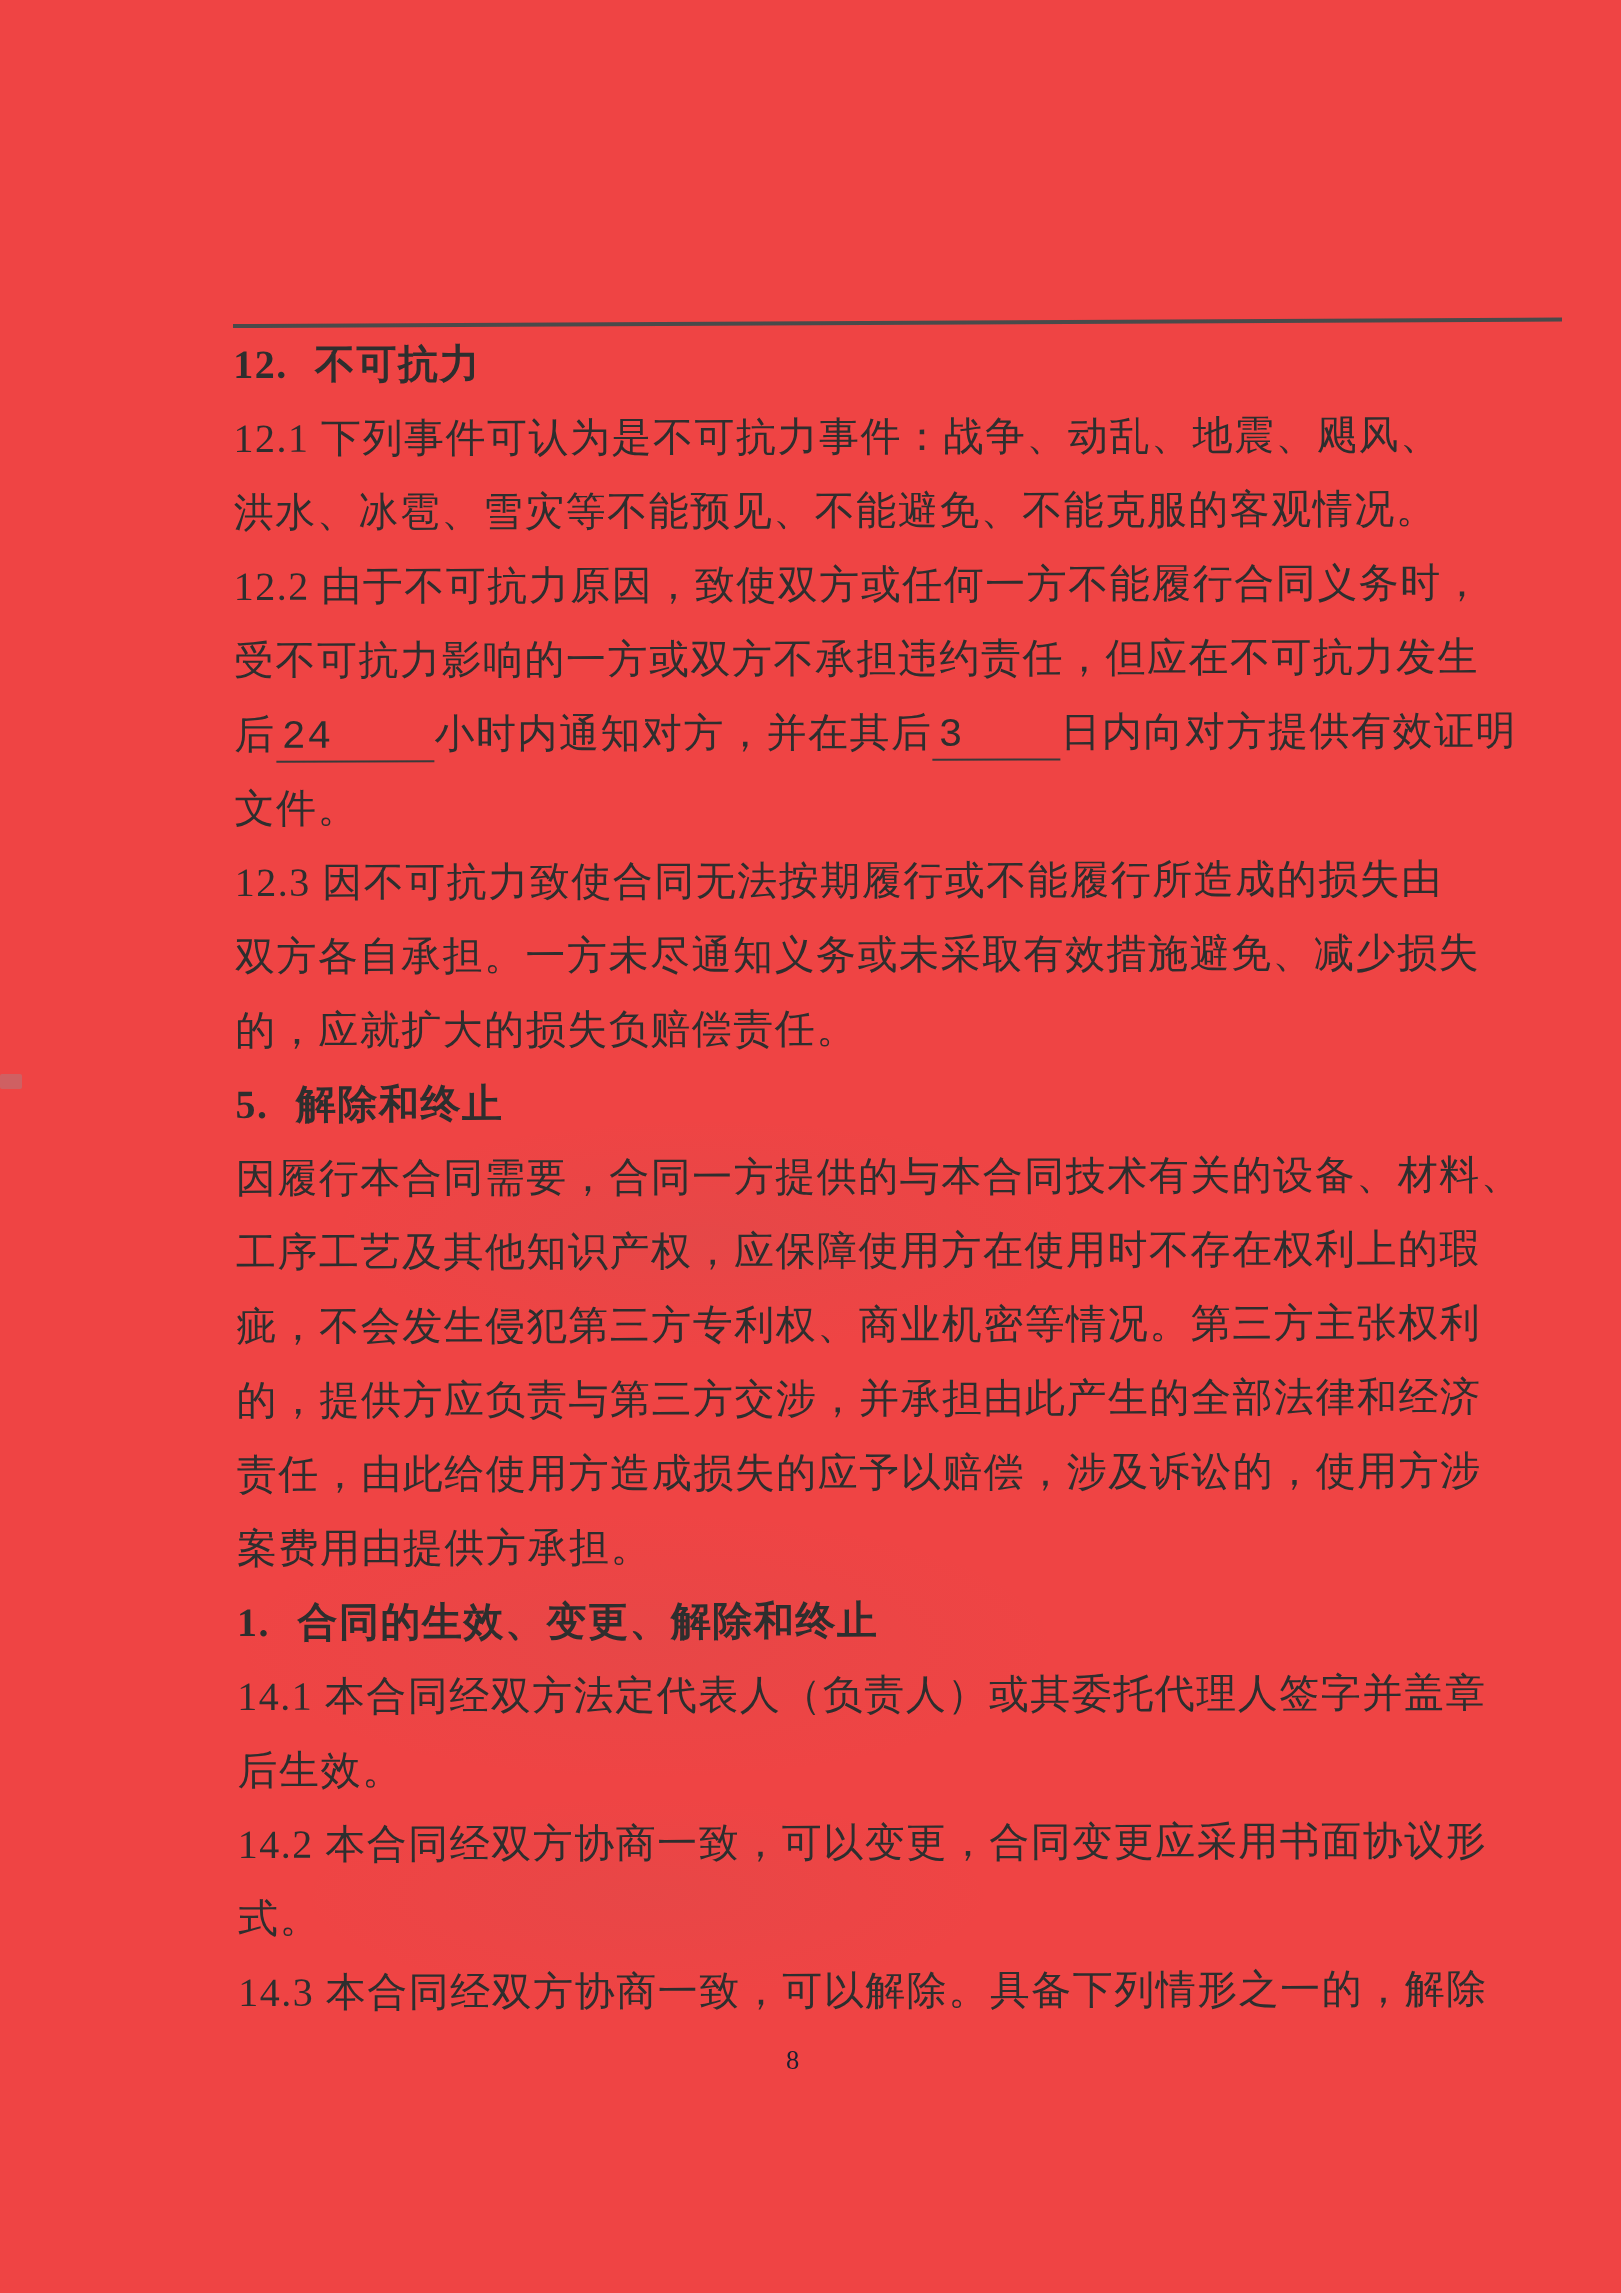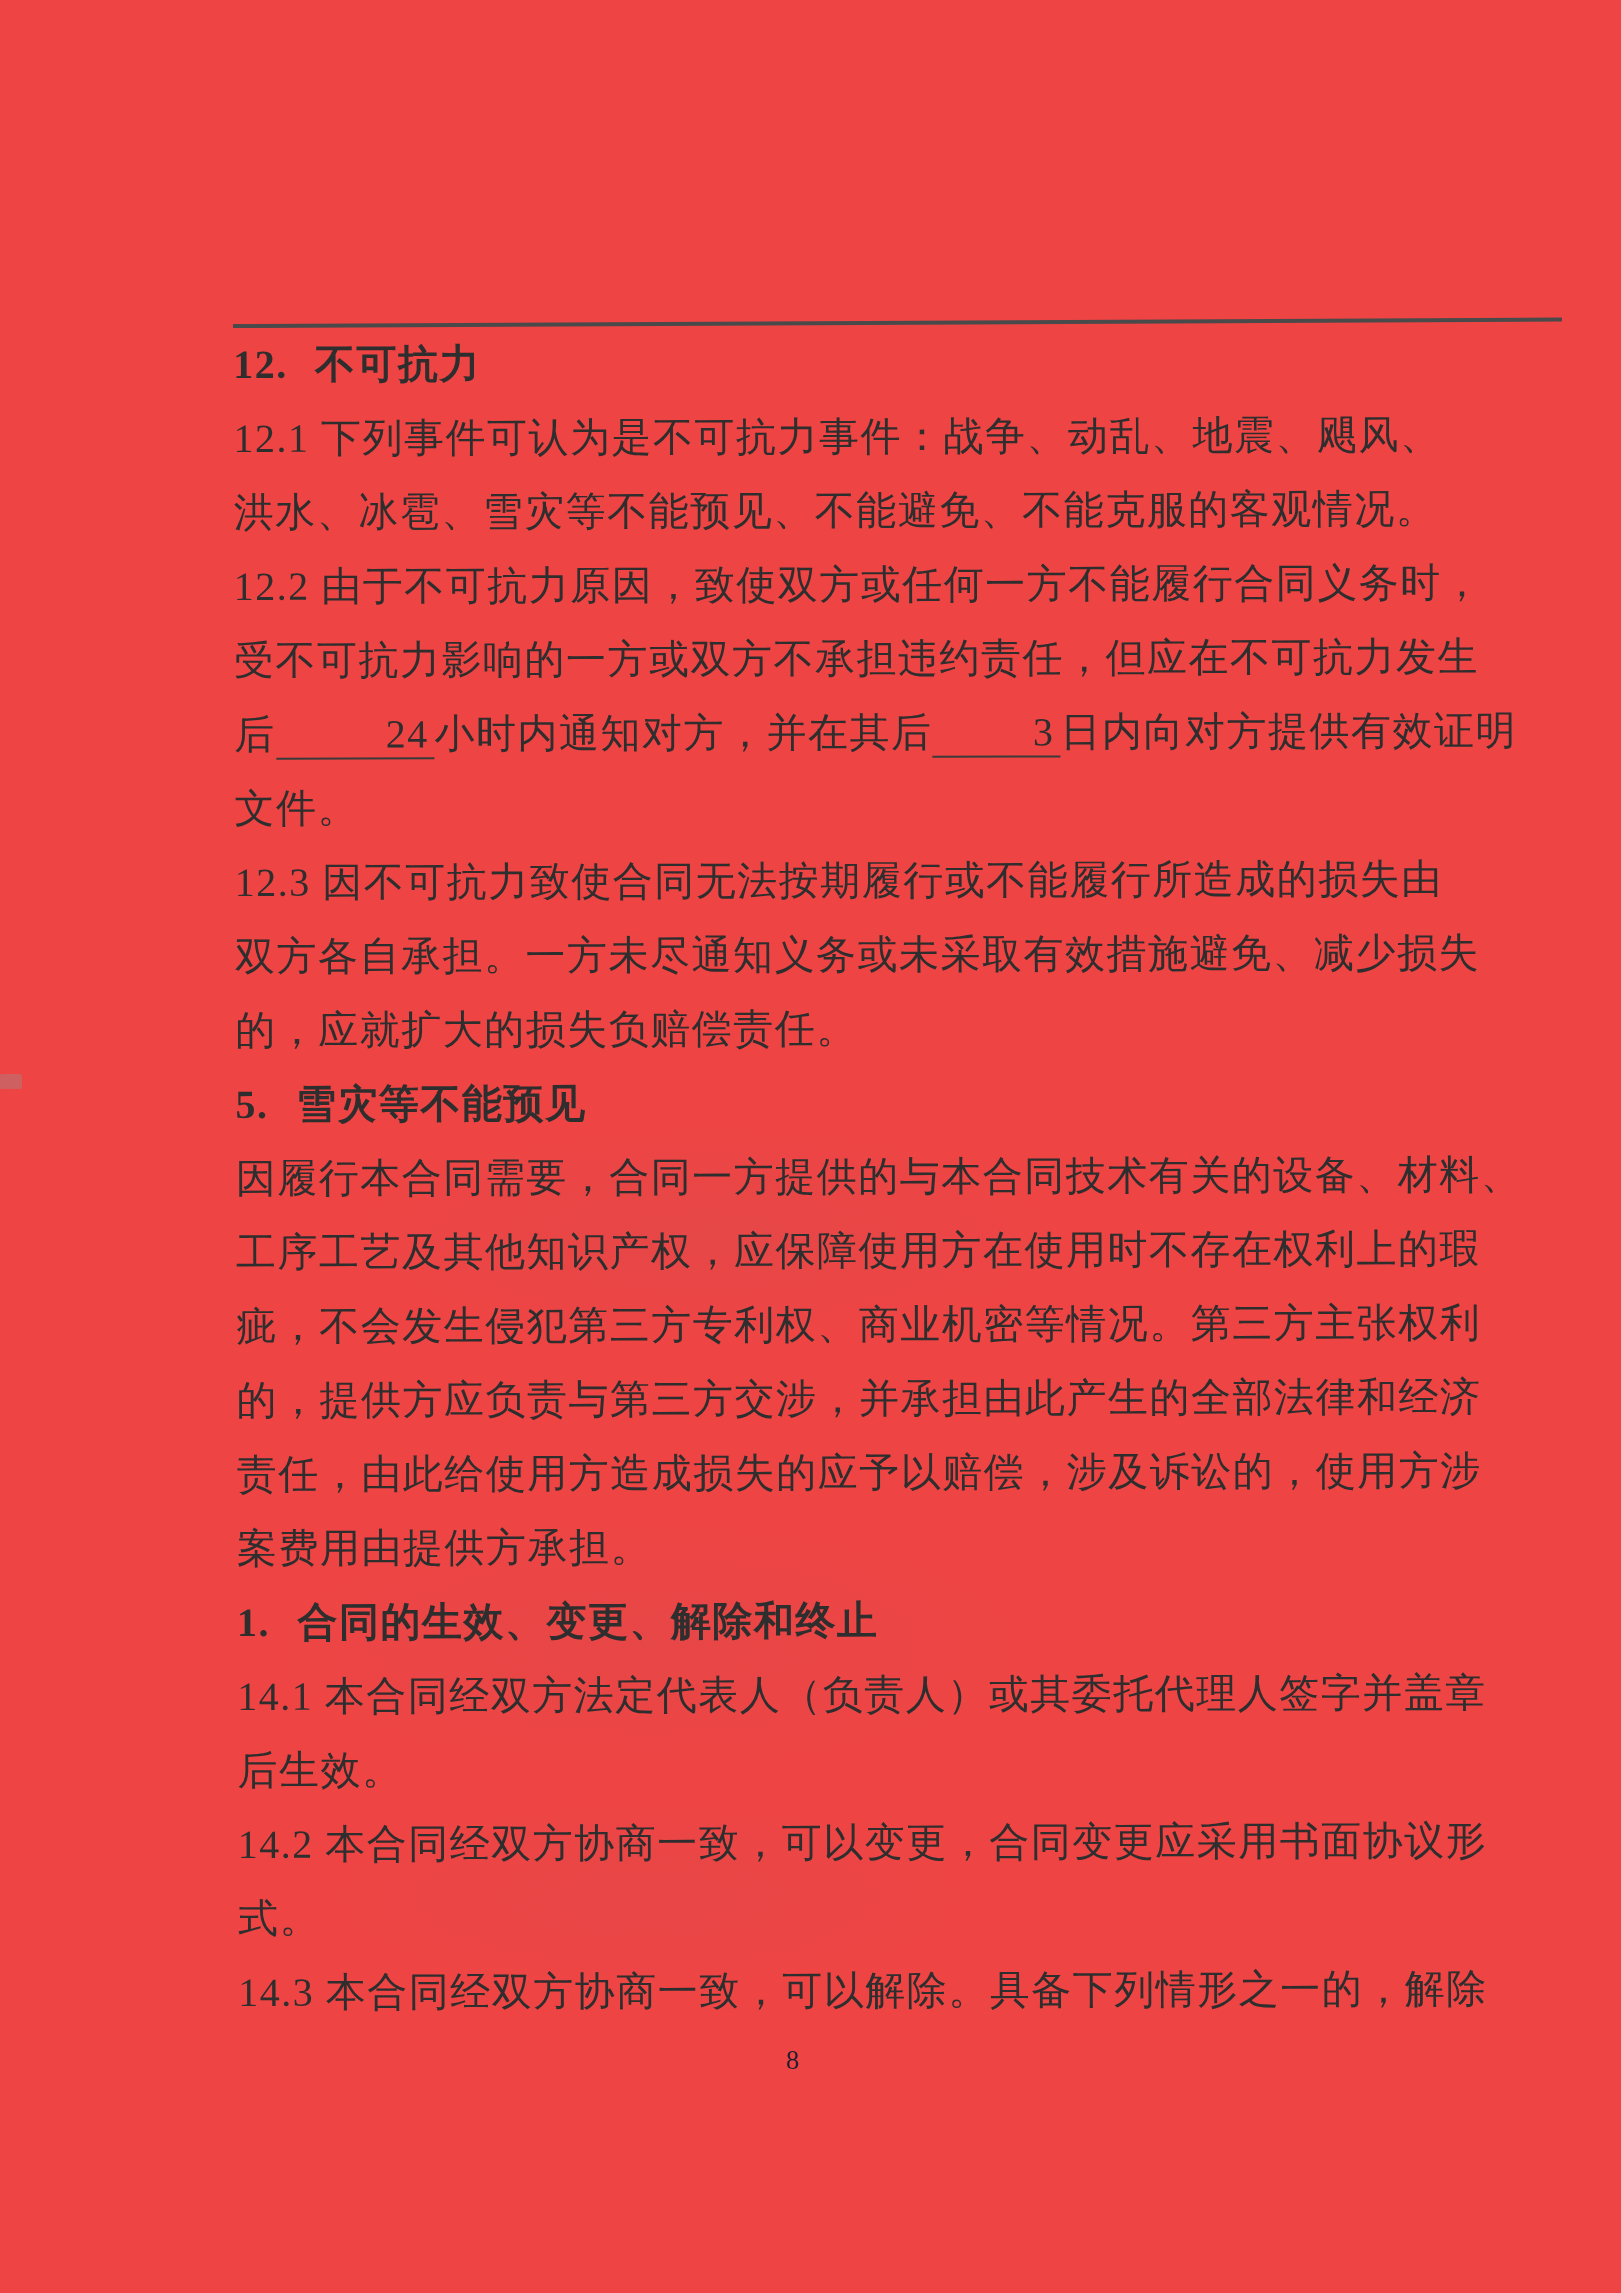--- a/index.html
+++ b/index.html
@@ -41,24 +41,25 @@
   .line.heading {
     font-weight: bold;
   }
   .heading .hnum {
     margin-right: 27.4px;
   }
   .blank {
     display: inline-block;
     min-width: 147px;
     padding: 0 5.9px;
-    text-align: right;
+    text-align: left;
     line-height: 1.15;
     border-bottom: 2.9px solid #3a3a3a;
     vertical-align: baseline;
+    font-family: Liberation Mono, monospace;
   }
   .blank.narrow {
     min-width: 116px;
   }
   .page-number {
     position: absolute;
     left: 786px;
     top: 2045px;
     font-size: 26.5px;
     color: #1f1f30;
@@ -103,21 +104,21 @@
     <div class="line">
       <span>后</span><span class="blank">24</span><span>小时内通知对方，并在其后</span><span class="blank narrow">3</span><span>日内向对方提供有效证明</span>
     </div>
 
     <div class="line">文件。</div>
     <div class="line">12.3 因不可抗力致使合同无法按期履行或不能履行所造成的损失由</div>
     <div class="line">双方各自承担。一方未尽通知义务或未采取有效措施避免、减少损失</div>
     <div class="line">的，应就扩大的损失负赔偿责任。</div>
 
     <div class="line heading">
-      <span class="hnum">5.</span><span class="htitle">雪灾等不能预见</span>
+      <span class="hnum">5.</span><span class="htitle">解除和终止</span>
     </div>
 
     <div class="line">因履行本合同需要，合同一方提供的与本合同技术有关的设备、材料、</div>
     <div class="line">工序工艺及其他知识产权，应保障使用方在使用时不存在权利上的瑕</div>
     <div class="line">疵，不会发生侵犯第三方专利权、商业机密等情况。第三方主张权利</div>
     <div class="line">的，提供方应负责与第三方交涉，并承担由此产生的全部法律和经济</div>
     <div class="line">责任，由此给使用方造成损失的应予以赔偿，涉及诉讼的，使用方涉</div>
     <div class="line">案费用由提供方承担。</div>
 
     <div class="line heading">

